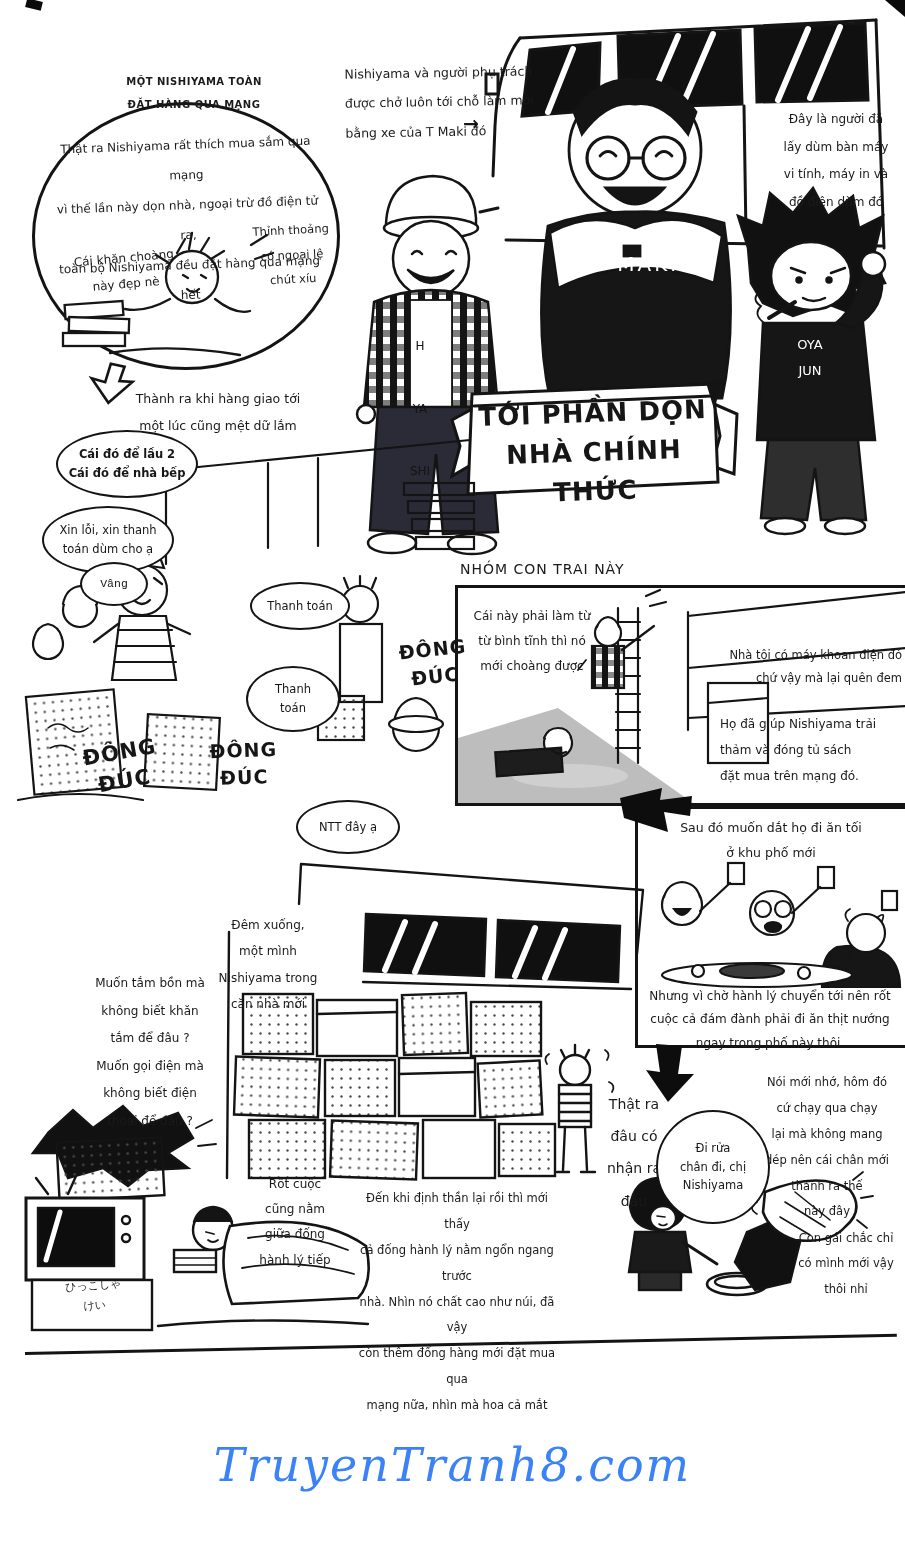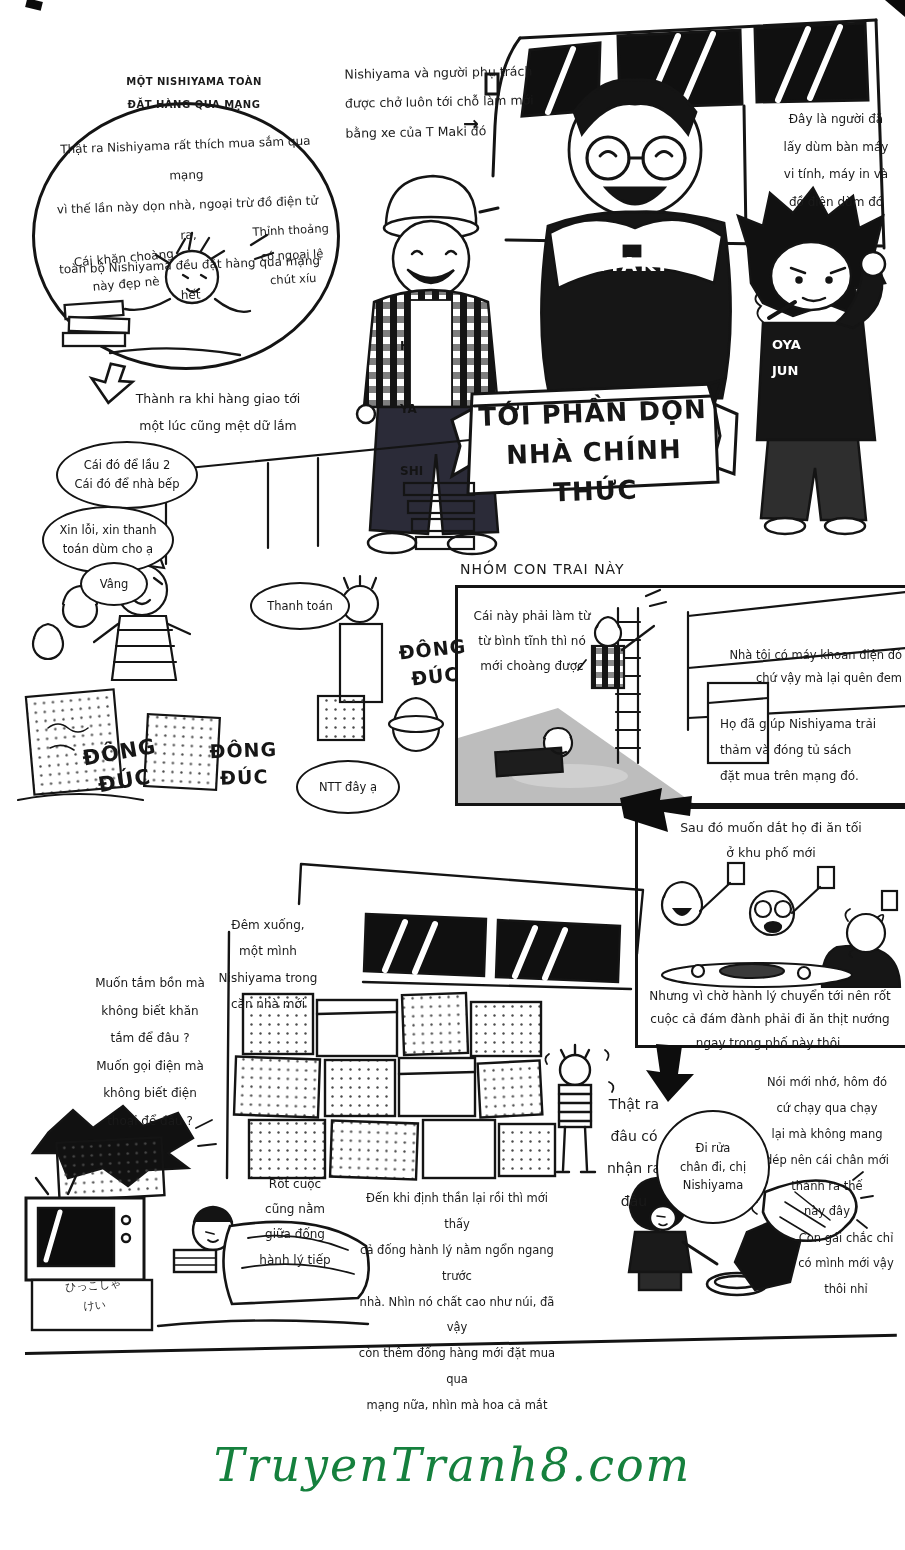--- a/index.html
+++ b/index.html
@@ -8,28 +8,28 @@
   .txt{position:absolute;white-space:pre-line;text-align:center;line-height:2.15;
        font-size:12px;color:#1a1a1a;z-index:6;}
   .txt.left{text-align:left;}
   .bub{position:absolute;border:2.5px solid #141414;border-radius:50%;background:#fff;
        display:flex;align-items:center;justify-content:center;white-space:pre-line;
        text-align:center;font-size:11.5px;line-height:1.65;z-index:7;padding:3px;}
   .ring{position:absolute;border:3px solid #141414;border-radius:50%;background:transparent;z-index:1;}
   .crowd{position:absolute;font-weight:bold;font-size:19px;line-height:1.4;letter-spacing:1px;
          white-space:pre-line;text-align:center;z-index:6;}
   .panel{position:absolute;border:3px solid #141414;background:#fff;z-index:2;}
-  .shirt{position:absolute;color:#fff;font-weight:bold;z-index:5;white-space:pre-line;}
+  .shirt{position:absolute;color:#fff;font-weight:normal;z-index:5;text-align:center;white-space:pre-line;}
   .title{font-weight:bold;font-size:10px;letter-spacing:.5px;line-height:2.3;}
   .banner-text{position:absolute;font-weight:bold;font-size:26px;line-height:1.5;
                letter-spacing:1px;text-align:center;white-space:pre-line;z-index:6;
                transform:rotate(-2deg);}
   svg.art{position:absolute;z-index:3;overflow:visible;}
   .wm{position:absolute;width:100%;text-align:center;font-family:"DejaVu Serif",serif;
-      font-style:italic;font-size:46px;color:#15803d;letter-spacing:2px;z-index:6;}
+      font-style:italic;font-size:46px;color:#3b82f6;letter-spacing:2px;z-index:6;}
   .rule{position:absolute;background:#141414;z-index:6;}
   .mark{position:absolute;background:#0a0a0a;z-index:6;}
 </style>
 </head>
 <body>
 
 <div class="page">
 
   <div class="mark" style="left:26px;top:0;width:16px;height:9px;transform:rotate(14deg);"></div>
   <div style="position:absolute;left:885px;top:0;width:0;height:0;z-index:6;
@@ -210,27 +210,29 @@
       <circle cx="398" cy="300" r="23" fill="#fff"></circle>
       <path d="M376,294 Q380,272 398,270 Q416,272 420,294" fill="#fff"></path>
       <ellipse cx="398" cy="296" rx="27" ry="8" fill="#fff"></ellipse>
       <rect x="12" y="265" width="88" height="98" fill="url(#d1)" transform="rotate(-5 56 314)"></rect>
       <path d="M30,300 q10,-8 20,0 q10,8 20,0 M32,320 q12,-6 24,2" stroke-width="1.6"></path>
       <rect x="128" y="288" width="72" height="72" fill="url(#d1)" transform="rotate(3 164 324)"></rect>
       <path d="M0,372 Q60,360 125,372"></path>
     </g>
   </svg>
 
-  <div class="bub" style="left:56px;top:441px;width:132px;height:58px;">Cái đó để lầu 2
+  <div class="bub" style="left:56px;top:430px;width:132px;height:58px;font-weight:bold;">Cái đó để lầu 2
 Cái đó để nhà bếp</div>
   <div class="bub" style="left:42px;top:506px;width:122px;height:58px;">Xin lỗi, xin thanh
 toán dùm cho ạ</div>
-  <div class="bub" style="left:80px;top:562px;width:58px;height:34px;">Vâng</div>
+  <div class="bub" style="left:80px;top:562px;width:58px;height:34px;font-family:Liberation Mono, monospace;">Vâng</div>
   <div class="bub" style="left:250px;top:582px;width:90px;height:38px;">Thanh toán</div>
-  <div class="bub" style="left:296px;top:760px;width:94px;height:44px;">NTT đây ạ</div>
+  <div class="bub" style="left:246px;top:666px;width:84px;height:56px;">Thanh
+toán</div>
+  <div class="bub" style="left:296px;top:800px;width:94px;height:44px;">NTT đây ạ</div>
   <div class="crowd" style="left:400px;top:636px;transform:rotate(-6deg);">ĐÔNG
 ĐÚC</div>
   <div class="crowd" style="left:85px;top:738px;font-size:21px;transform:rotate(-10deg);">ĐÔNG
 ĐÚC</div>
   <div class="crowd" style="left:210px;top:737px;transform:rotate(-2deg);">ĐÔNG
 ĐÚC</div>
 
   <div class="txt left" style="left:460px;top:560px;width:180px;font-size:14px;letter-spacing:1px;line-height:1.4;">NHÓM CON TRAI NÀY</div>
   <div class="panel" style="left:455px;top:585px;width:448px;height:215px;">
     <svg class="art" style="left:0;top:0;" width="448" height="215" viewBox="0 0 448 215">

